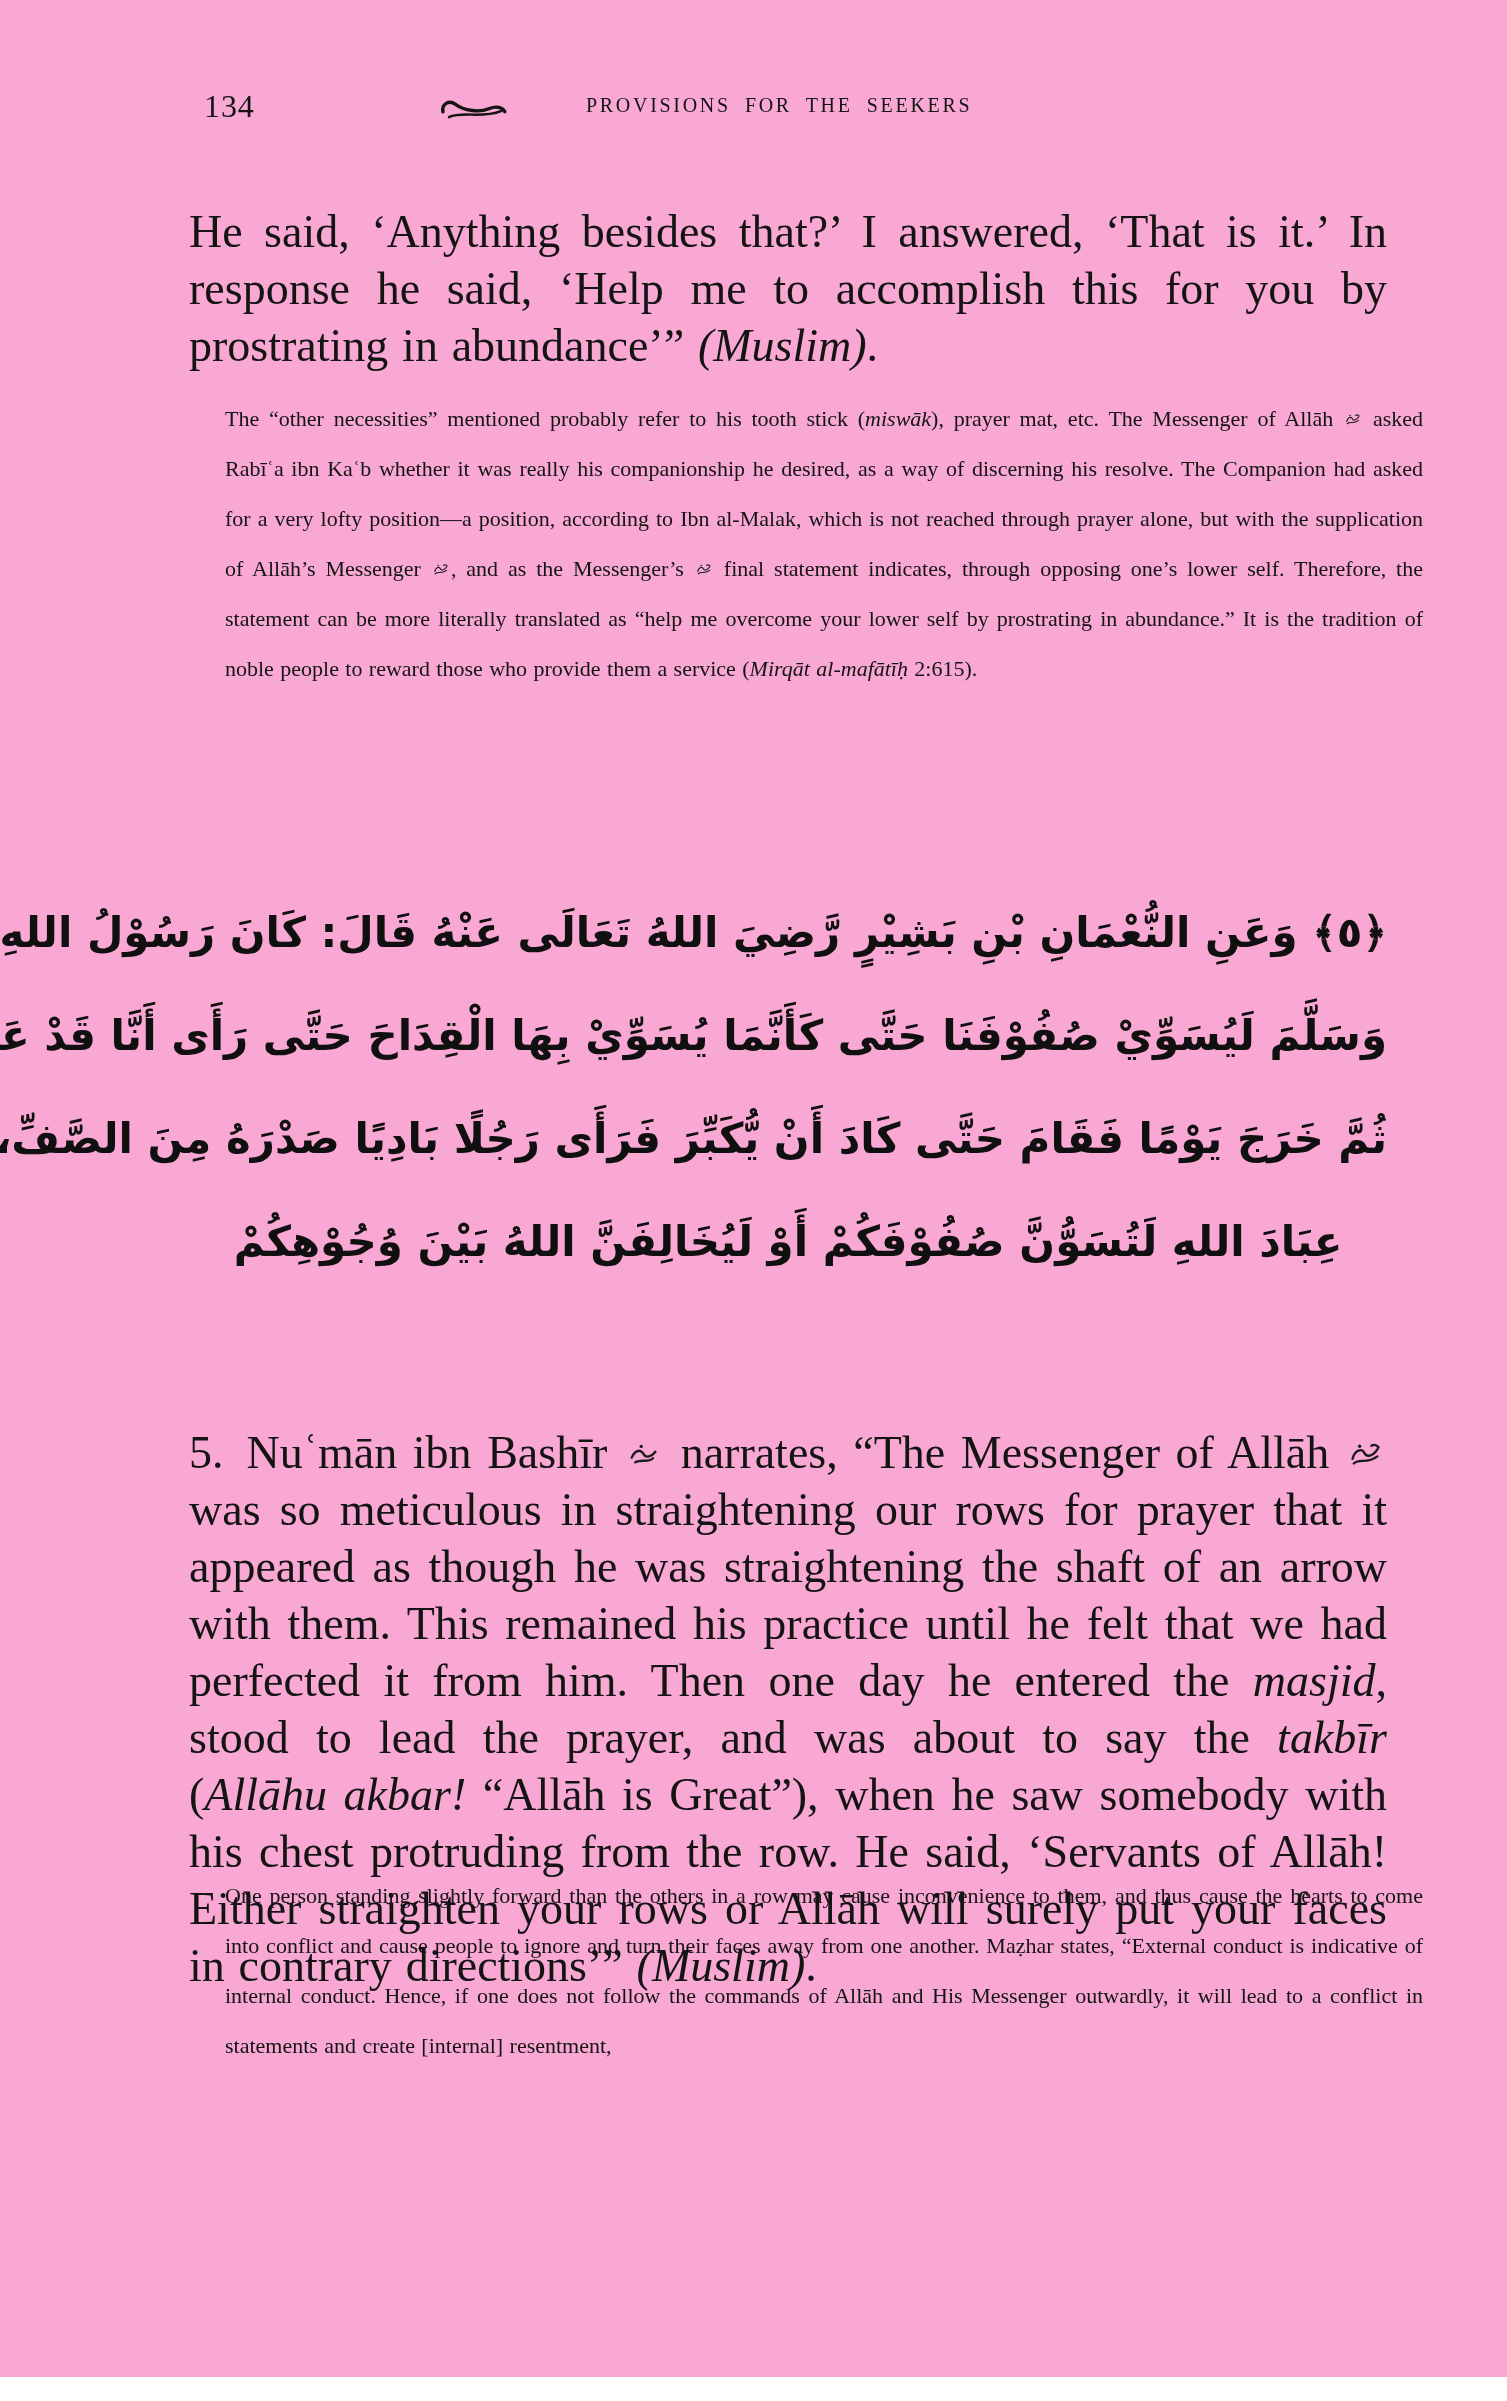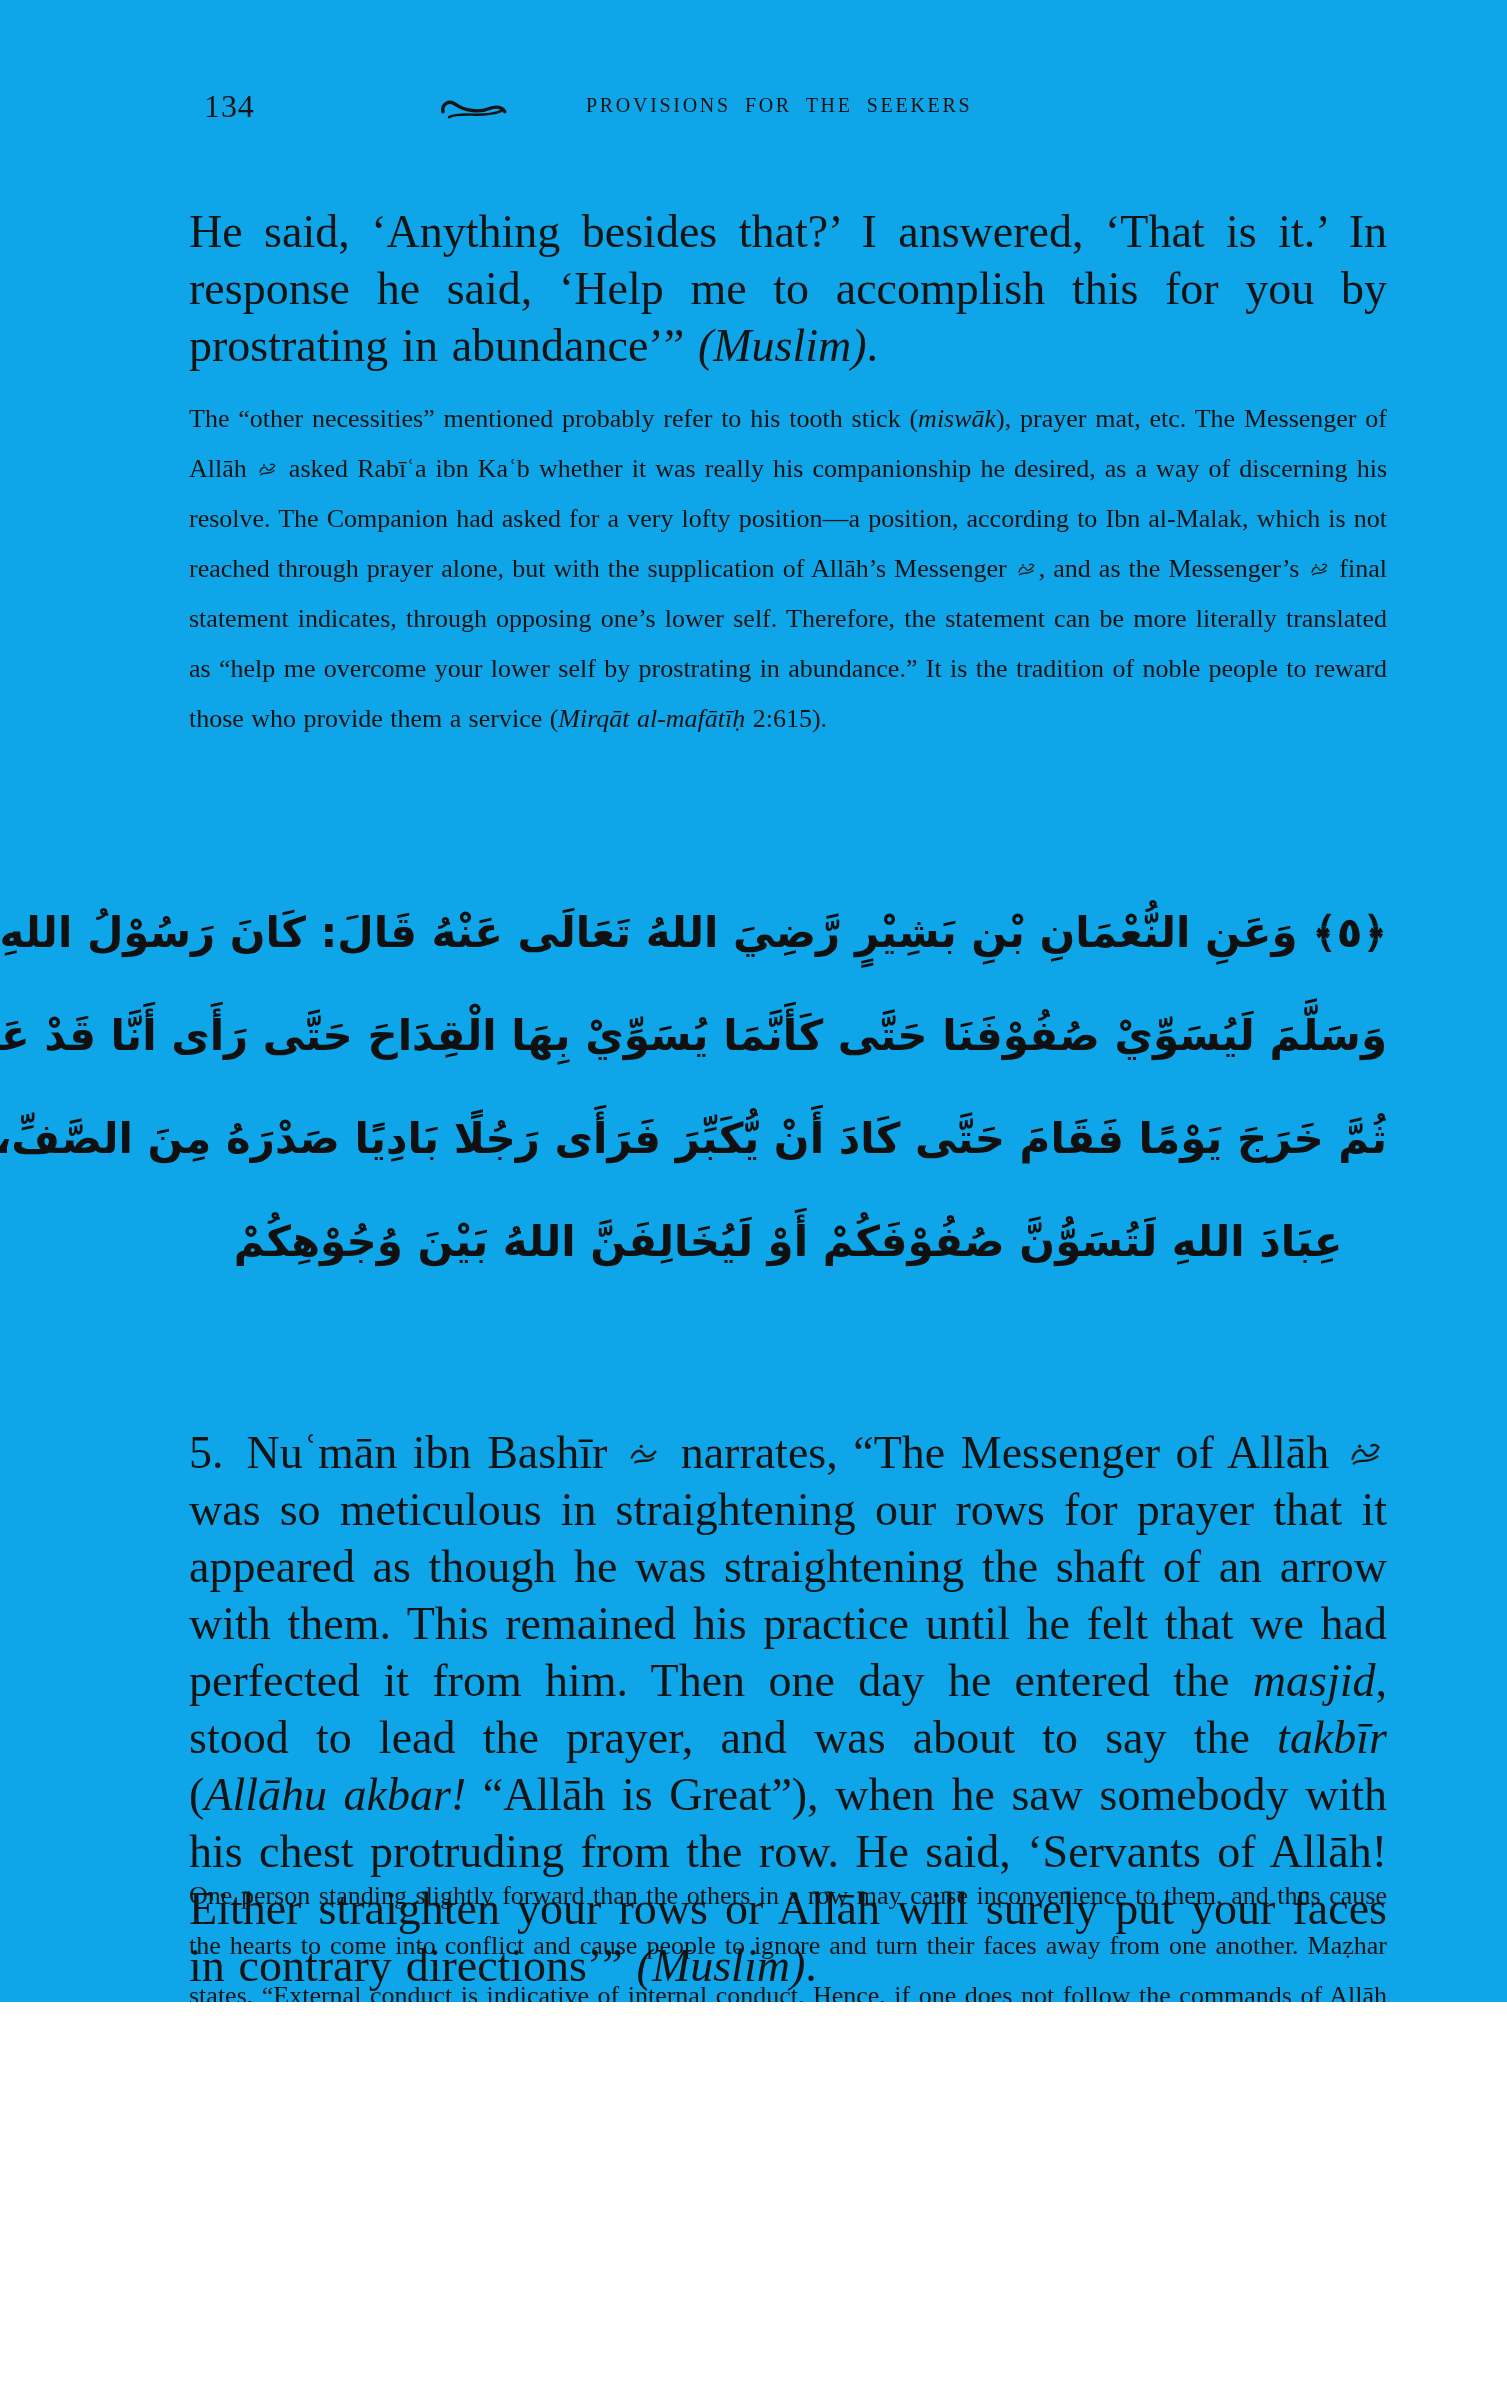--- a/index.html
+++ b/index.html
@@ -1,21 +1,21 @@
 <!DOCTYPE html>
 <html lang="en" style="font-size:14.6px"><head>
 <meta charset="utf-8">
 <style>
   html, body { margin: 0; padding: 0; background: #ffffff; }
 
   .page {
     position: relative;
     width: 1508px;
-    height: 2002px;
-    background: #0ea5e9;
+    height: 2377px;
+    background: #f9a8d4;
     color: #141414;
     font-family: "Liberation Serif", serif;
     overflow: hidden;
   }
 
   
   .running-header { position: absolute; top: 88px; left: 0; width: 100%; height: 46px; }
   .page-number {
     position: absolute; left: 204px; top: 0;
     font-size: 32px; letter-spacing: 0.9px;
@@ -38,23 +38,24 @@
     width: 1198px;
     margin: 0;
     text-align: justify;
   }
   .trans {
     font-size: 46px;
     line-height: 57px;
     word-spacing: 2.3px;
   }
   .comm {
-    font-size: 26px;
+    font-size: 22px;
     line-height: 50px;
     word-spacing: 0.9px;
+    margin-left: 36px;
   }
   em { font-style: italic; }
 
   
   .arabic {
     direction: rtl;
     font-family: "DejaVu Sans", sans-serif;
     font-weight: bold;
     font-size: 42px;
     color: #101010;

